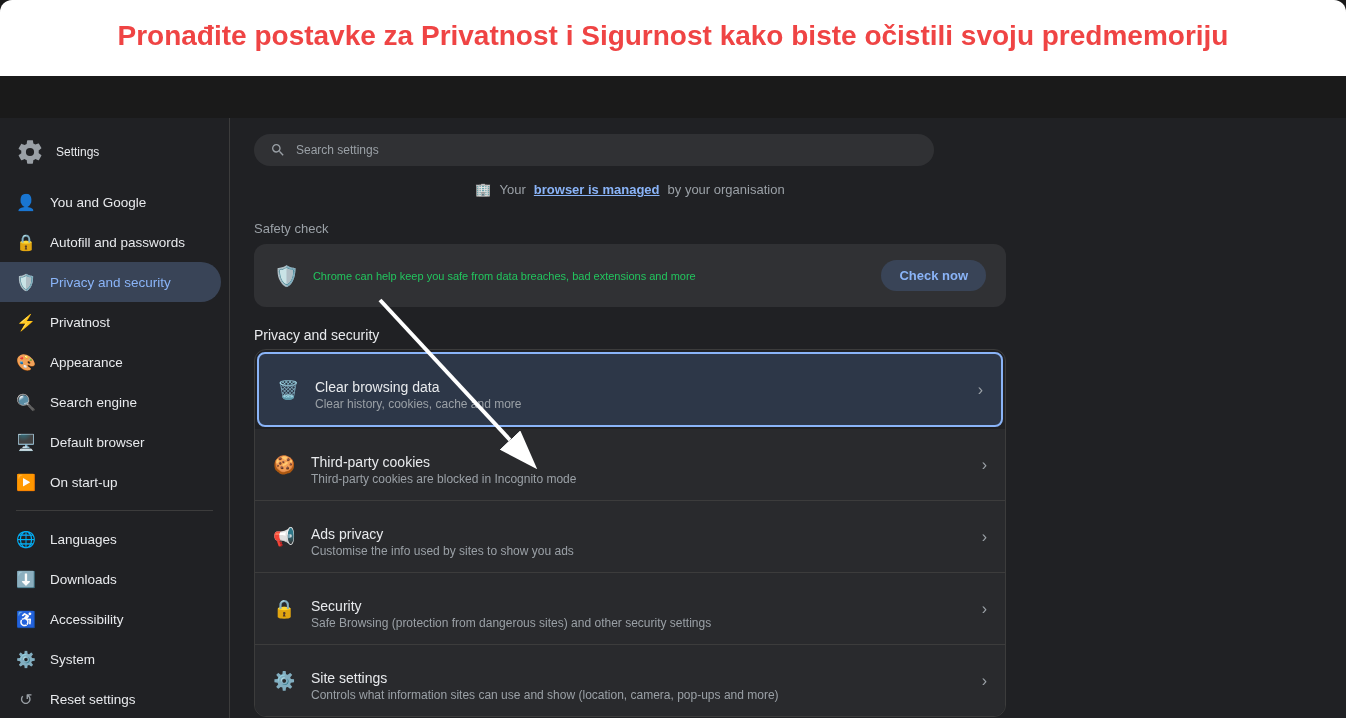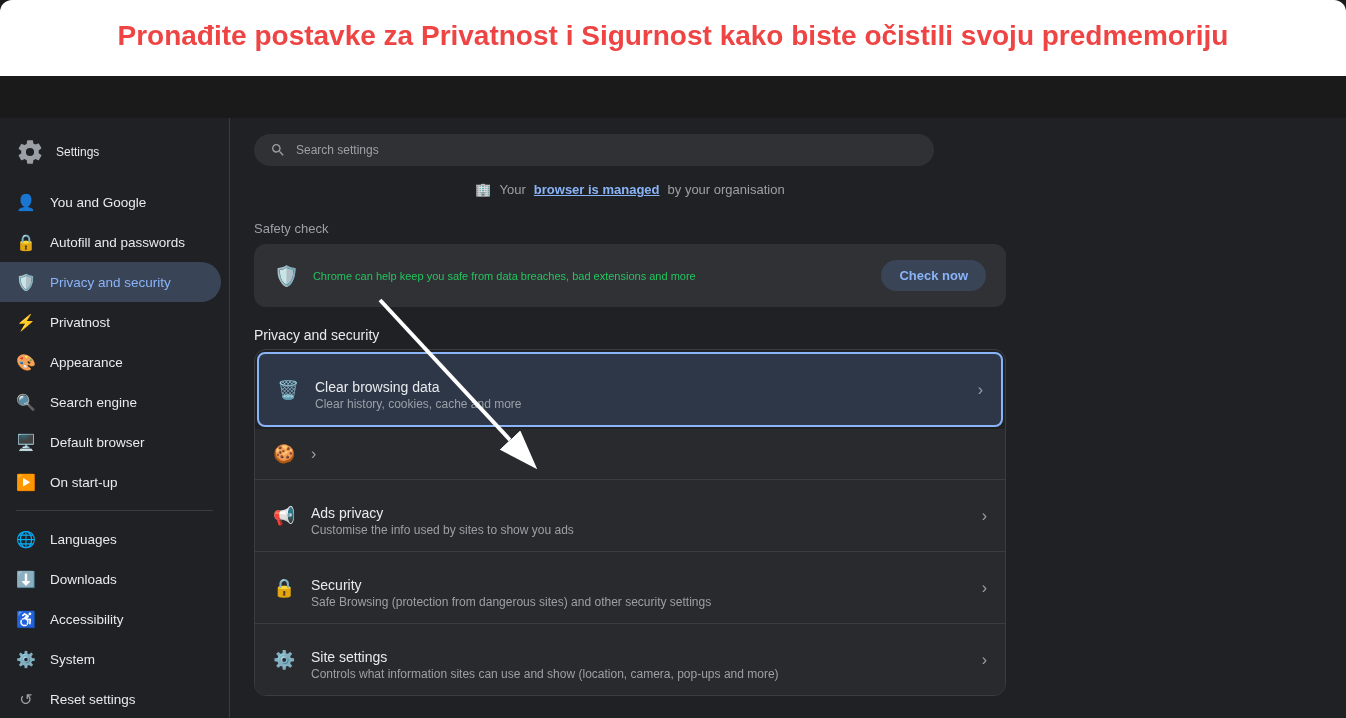--- a/index.html
+++ b/index.html
@@ -398,20 +398,24 @@
           <div class="settings-list-item highlighted">
       <span class="item-icon">🗑️</span>
       <div class="item-text">
         <div class="item-title">Clear browsing data</div>
         <div class="item-subtitle">Clear history, cookies, cache and more</div>
       </div>
       <span class="item-chevron">›</span>
     </div>
           <div class="settings-list-item">
       <span class="item-icon">🍪</span>
+      <div class="item-text">
+        <div class="item-title">Third-party cookies</div>
+        <div class="item-subtitle">Third-party cookies are blocked in Incognito mode</div>
+      </div>
       <span class="item-chevron">›</span>
     </div>
           <div class="settings-list-item">
       <span class="item-icon">📢</span>
       <div class="item-text">
         <div class="item-title">Ads privacy</div>
         <div class="item-subtitle">Customise the info used by sites to show you ads</div>
       </div>
       <span class="item-chevron">›</span>
     </div>

